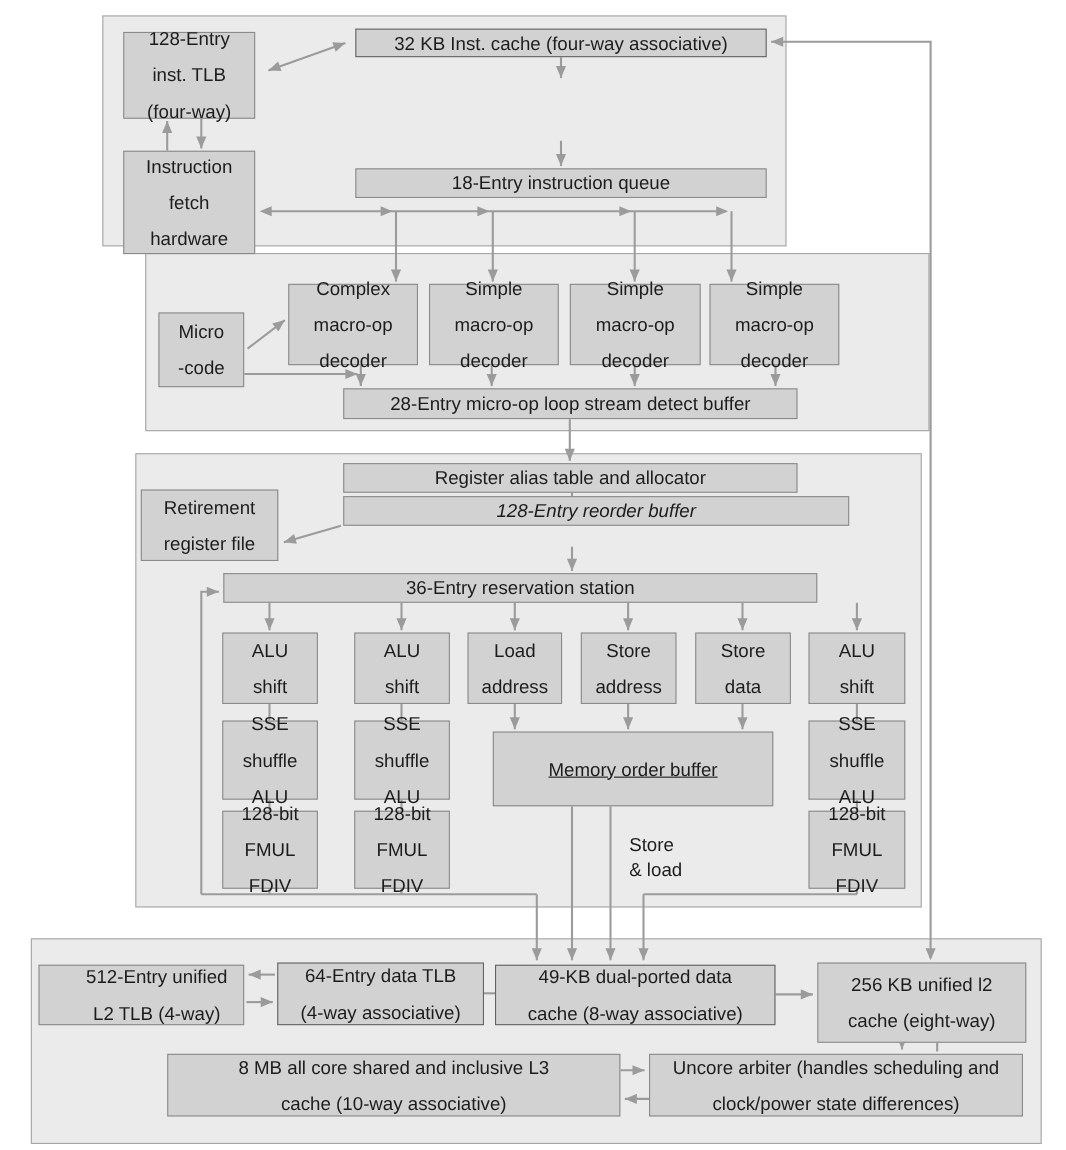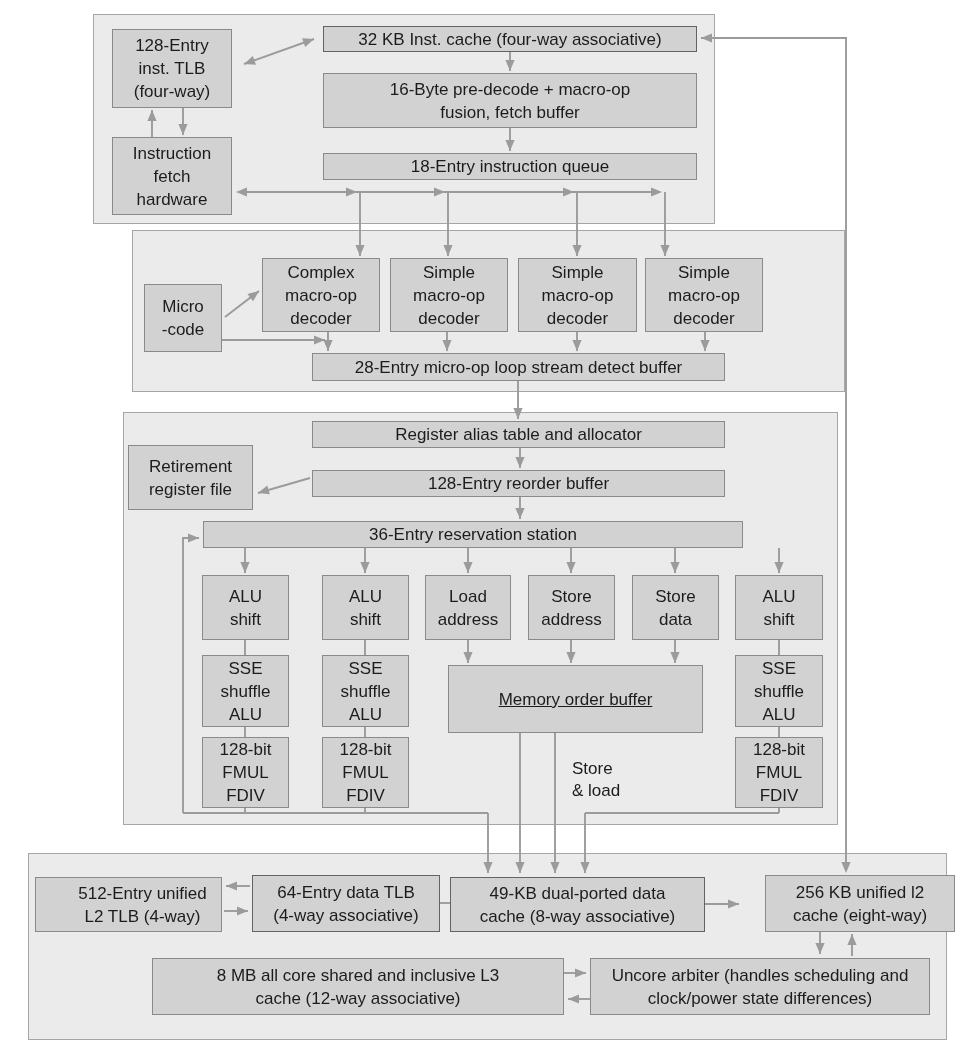--- a/index.html
+++ b/index.html
@@ -9,21 +9,21 @@
   }
   .section{
     position:absolute;background:var(--sect,#ebebeb);
     border:1.6px solid var(--sborder,#a6a6a6);box-sizing:border-box;
   }
   .box{
     position:absolute;display:flex;align-items:center;justify-content:center;
     text-align:center;white-space:pre-line;
     background:var(--boxfill,#d2d2d2);
     border:1.4px solid var(--bborder,#8a8a8a);
-    font-size:17px;line-height:23px;color:var(--text,#1c1c1c);
+    font-size:17px;line-height:33px;color:var(--text,#1c1c1c);
     box-sizing:border-box;
   }
   .box.dark{border-color:var(--bdark,#636363);}
   .freelabel{
     position:absolute;white-space:pre-line;text-align:left;
     font-size:17px;line-height:22px;color:var(--text,#1c1c1c);
   }
   svg.arrows{position:absolute;left:0;top:0;pointer-events:none;}
 </style>
 </head>
@@ -138,24 +138,22 @@
       <polygon points="445,192 434,196.6 434,187.4" fill="#9b9b9b"></polygon>
       <polygon points="574,192 563,196.6 563,187.4" fill="#9b9b9b"></polygon>
       <polygon points="662,192 651,196.6 651,187.4" fill="#9b9b9b"></polygon>
       <polygon points="846,873 841.4,862 850.6,862" fill="#9b9b9b"></polygon>
     </svg>
 
   <div class="box" id="g-inst_tlb" style="left: 112px; top: 29px; width: 120px; height: 79px;">128-Entry
 inst. TLB
 (four-way)</div>
   <div class="box dark" id="g-inst_cache" style="left: 323px; top: 26px; width: 374px; height: 26px;">32 KB Inst. cache (four-way associative)</div>
-  <div class="box" id="g-pre_decode" style="left: 323px; top: 73px; width: 374px; height: 55px;">16-Byte pre-decode + macro-op
-fusion, fetch buffer</div>
   <div class="box" id="g-inst_queue" style="left: 323px; top: 153px; width: 374px; height: 27px;">18-Entry instruction queue</div>
-  <div class="box" id="g-fetch_hw" style="left: 112px; top: 137px; width: 120px; height: 78px;">Instruction
+  <div class="box" id="g-fetch_hw" style="left: 112px; top: 137px; width: 120px; height: 94px;">Instruction
 fetch
 hardware</div>
 
   <div class="box" id="g-microcode" style="left: 144px; top: 284px; width: 78px; height: 68px;">Micro
 -code</div>
   <div class="box" id="g-dec_complex" style="left: 262px; top: 258px; width: 118px; height: 74px;">Complex
 macro-op
 decoder</div>
   <div class="box" id="g-dec_simple1" style="left: 390px; top: 258px; width: 118px; height: 74px;">Simple
 macro-op
@@ -164,21 +162,21 @@
 macro-op
 decoder</div>
   <div class="box" id="g-dec_simple3" style="left: 645px; top: 258px; width: 118px; height: 74px;">Simple
 macro-op
 decoder</div>
   <div class="box" id="g-loop_buffer" style="left: 312px; top: 353px; width: 413px; height: 28px;">28-Entry micro-op loop stream detect buffer</div>
 
   <div class="box" id="g-reg_alias" style="left: 312px; top: 421px; width: 413px; height: 27px;">Register alias table and allocator</div>
   <div class="box" id="g-retirement" style="left: 128px; top: 445px; width: 125px; height: 65px;">Retirement
 register file</div>
-  <div class="box" id="g-reorder" style="left: 312px; top: 470px; width: 413px; height: 27px;">128-Entry reorder buffer</div>
+  <div class="box" id="g-reorder" style="left: 312px; top: 451px; width: 460px; height: 27px; font-style: italic;">128-Entry reorder buffer</div>
   <div class="box" id="g-res_station" style="left: 203px; top: 521px; width: 540px; height: 27px;">36-Entry reservation station</div>
 
   <div class="box" id="g-alu1" style="left: 202px; top: 575px; width: 87px; height: 65px;">ALU
 shift</div>
   <div class="box" id="g-alu2" style="left: 322px; top: 575px; width: 87px; height: 65px;">ALU
 shift</div>
   <div class="box" id="g-load_addr" style="left: 425px; top: 575px; width: 86px; height: 65px;">Load
 address</div>
   <div class="box" id="g-store_addr" style="left: 528px; top: 575px; width: 87px; height: 65px;">Store
 address</div>
@@ -210,20 +208,20 @@
 
   <div class="freelabel" id="g-store_load" style="left: 572px; top: 758px; width: 80px; height: 46px;">Store
 &amp; load</div>
 
   <div class="box" id="g-l2_tlb" style="left: 35px; top: 877px; width: 187px; height: 55px; padding-left: 28px;">512-Entry unified
 L2 TLB (4-way)</div>
   <div class="box dark" id="g-data_tlb" style="left: 252px; top: 875px; width: 188px; height: 57px;">64-Entry data TLB
 (4-way associative)</div>
   <div class="box dark" id="g-data_cache" style="left: 450px; top: 877px; width: 255px; height: 55px;">49-KB dual-ported data
 cache (8-way associative)</div>
-  <div class="box" id="g-l2_cache" style="left: 743px; top: 875px; width: 190px; height: 57px; margin-left: 22px;">256 KB unified l2
+  <div class="box" id="g-l2_cache" style="left: 743px; top: 875px; width: 190px; height: 73px;">256 KB unified l2
 cache (eight-way)</div>
   <div class="box" id="g-l3_cache" style="left: 152px; top: 958px; width: 412px; height: 57px;">8 MB all core shared and inclusive L3
-cache (12-way associative)</div>
+cache (10-way associative)</div>
   <div class="box" id="g-uncore" style="left: 590px; top: 958px; width: 340px; height: 57px;">Uncore arbiter (handles scheduling and
 clock/power state differences)</div>
 
 </div>
 
 </body></html>

